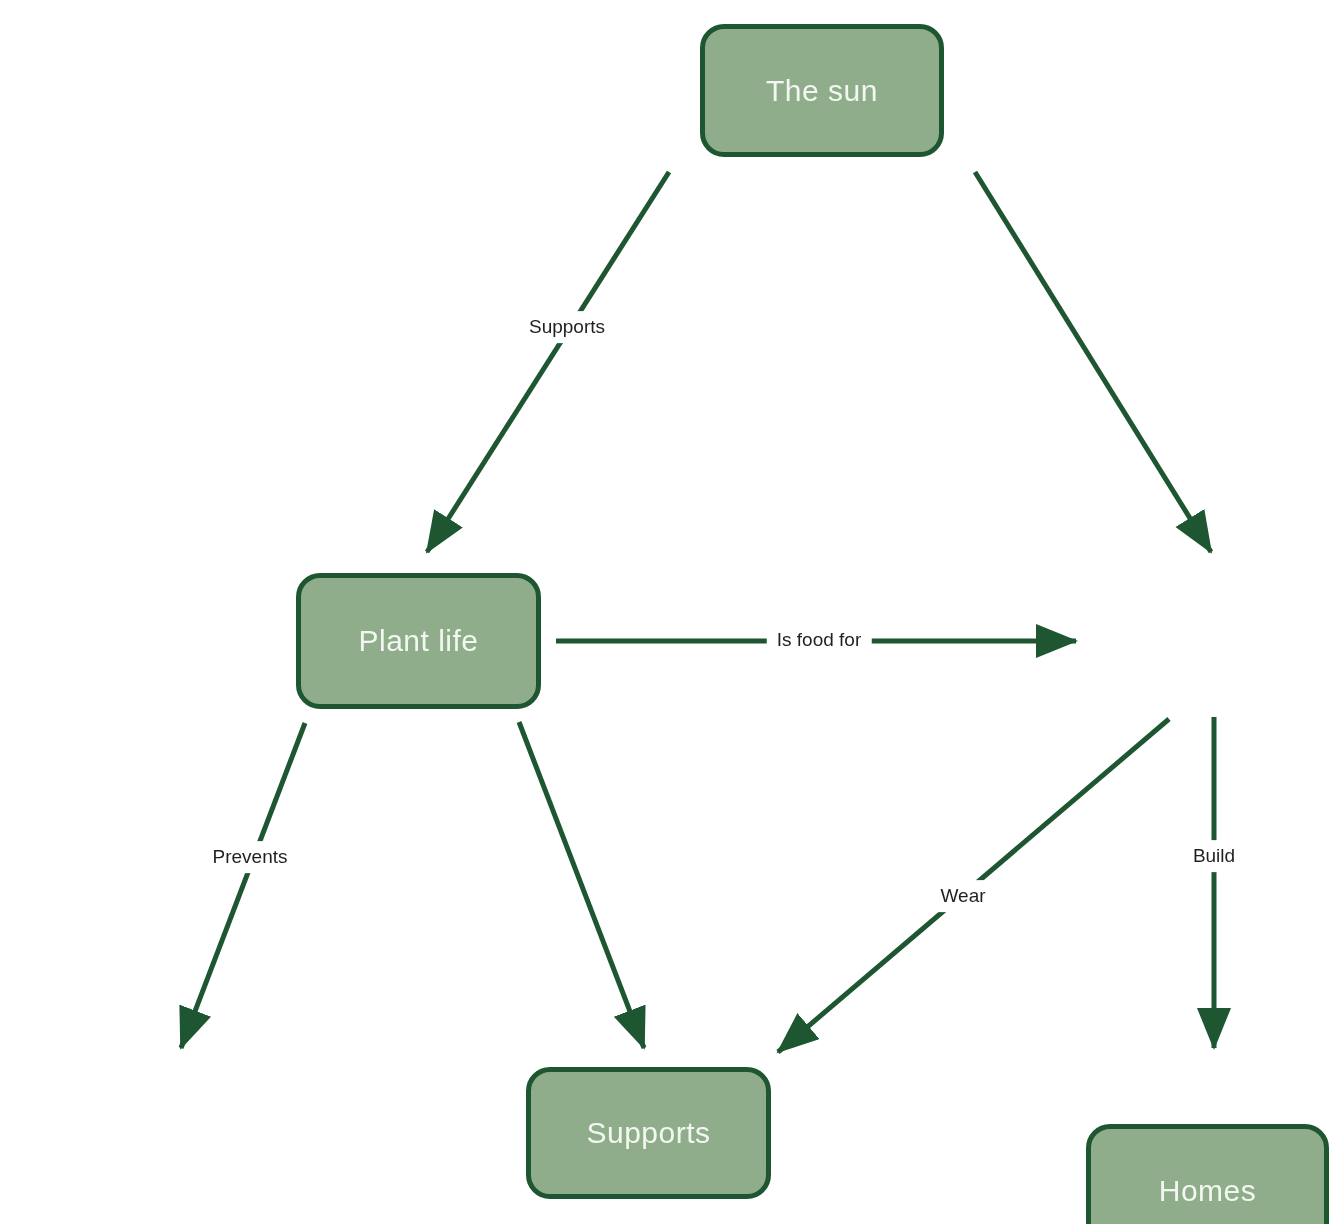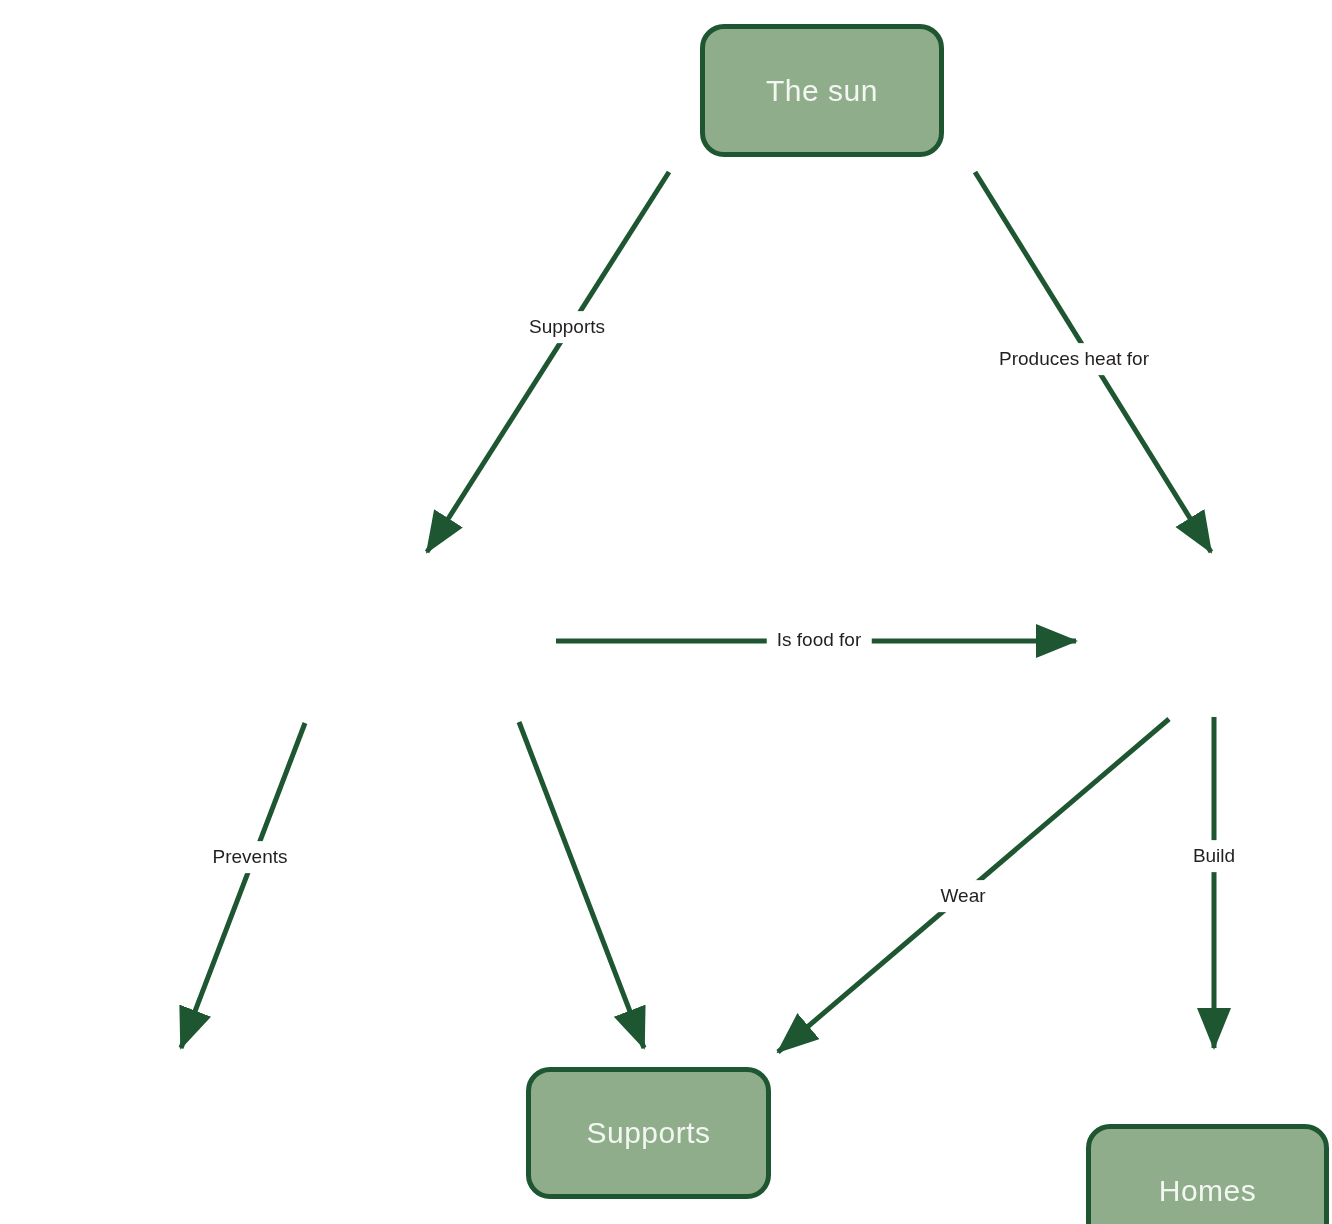--- a/index.html
+++ b/index.html
@@ -84,34 +84,36 @@
     <line class="edge" x1="277" y1="723" x2="153" y2="1048" marker-end="url(#arrow)"></line>
     <line class="edge" x1="491" y1="722" x2="616" y2="1048" marker-end="url(#arrow)"></line>
     <line class="edge" x1="1141" y1="719" x2="750" y2="1052" marker-end="url(#arrow)"></line>
     <line class="edge" x1="1186" y1="717" x2="1186" y2="1048" marker-end="url(#arrow)"></line>
   </svg>
 
   <div class="node" style="left:672px; top:24px; width:244px; height:133px">
     <span>The sun</span>
   </div>
 
+  <div class="node" style="left:268px; top:573px; width:245px; height:136px">
+    <span>Plant life</span>
+  </div>
 
 
 
   <div class="node" style="left:498px; top:1067px; width:245px; height:132px">
     <span>Supports</span>
   </div>
 
   <div class="node" style="left:1058px; top:1124px; width:243px; height:133px">
     <span>Homes</span>
   </div>
 
   <div class="elabel" style="left:539px; top:327px">Supports</div>
 
-  <div class="elabel wrap2" style="left:1046px; top:359px">Produces heat for</div>
 
   <div class="elabel" style="left:791px; top:640px">Is food for</div>
 
   <div class="elabel" style="left:222px; top:857px">Prevents</div>
 
 
   <div class="elabel" style="left:935px; top:896px">Wear</div>
 
   <div class="elabel" style="left:1186px; top:856px">Build</div>
 

